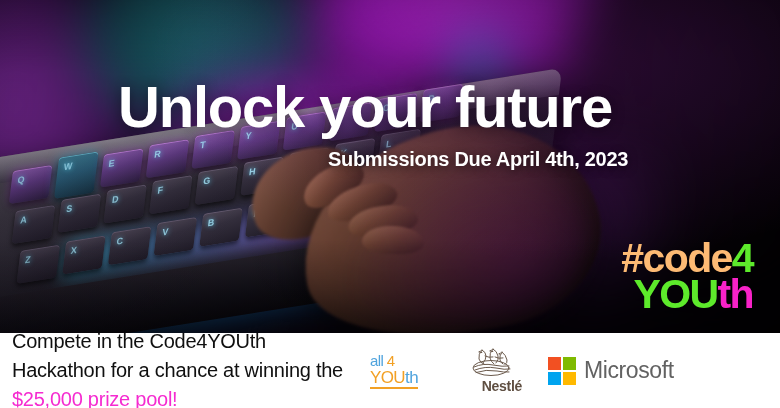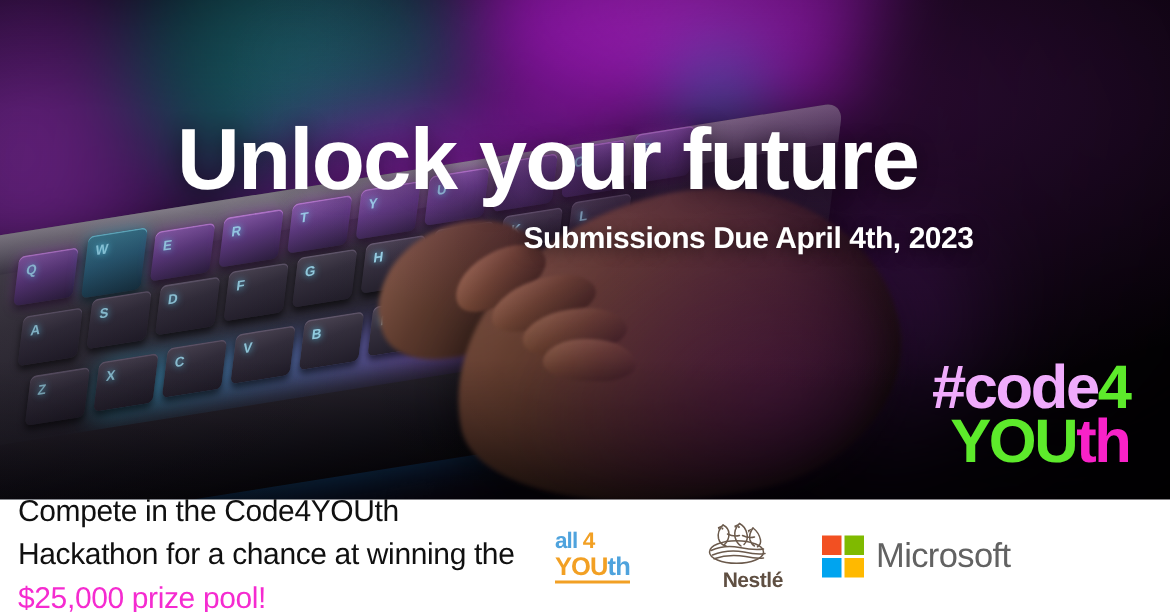--- a/index.html
+++ b/index.html
@@ -202,21 +202,21 @@
     font-size: 58px;
     line-height: 1;
     font-weight: bold;
     color: #ffffff;
     letter-spacing: -1.2px;
     text-shadow: 0 2px 14px rgba(0,0,0,.45);
     white-space: nowrap;
   }
   .subline {
     position: absolute;
-    left: 349px; top: 148px;
+    left: 328px; top: 148px;
     font-size: 20px;
     font-weight: bold;
     color: #ffffff;
     letter-spacing: -0.3px;
     text-shadow: 0 2px 10px rgba(0,0,0,.6);
     white-space: nowrap;
   }
 
   
   .c4y {
@@ -224,21 +224,21 @@
     left: 578px; top: 240px;
     font-weight: bold;
     letter-spacing: -1.6px;
     line-height: .88;
     text-align: right;
     width: 175px;
     font-family: "Liberation Sans", sans-serif;
   }
   .c4y .row1 { font-size: 41px; white-space: nowrap; }
   .c4y .row2 { font-size: 41px; white-space: nowrap; }
-  .c4y .w { color: #f0abfc; }
+  .c4y .w { color: #fdba74; }
   .c4y .g { color: #5dea2b; }
   .c4y .m { color: #f822c8; }
 
   
   .bottombar {
     position: absolute;
     left: 0; top: 333px;
     width: 780px; height: 75px;
     background: #ffffff;
     display: flex;
@@ -259,21 +259,21 @@
     flex: 1;
     display: flex;
     align-items: center;
     gap: 26px;
     padding-left: 6px;
   }
 
   
   .all4 {
     width: 64px;
-    font-weight: bold;
+    font-weight: normal;
     line-height: 1;
     letter-spacing: -0.6px;
   }
   .all4 .l1 { font-size: 15px; }
   .all4 .l2 {
     font-size: 17px;
     margin-top: 1px;
     border-bottom: 2.5px solid #f2a024;
     padding-bottom: 1px;
     display: inline-block;

